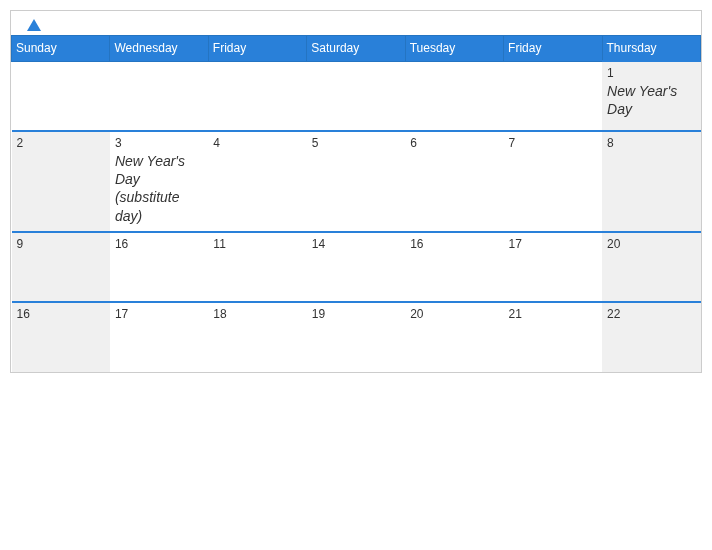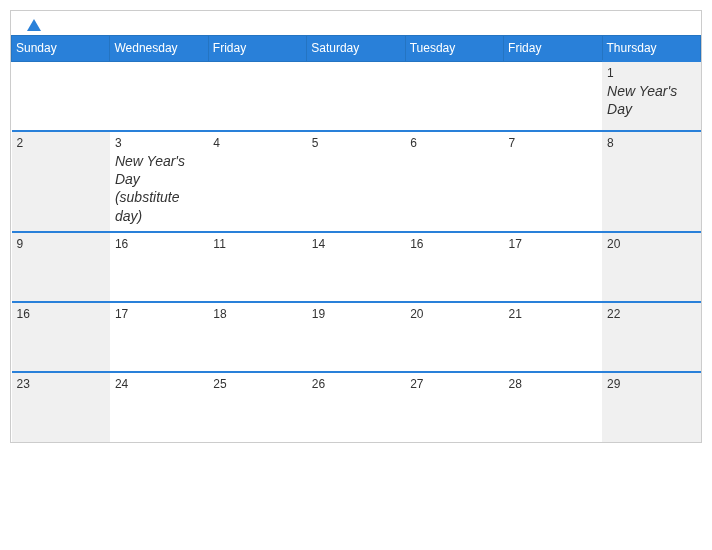--- a/index.html
+++ b/index.html
@@ -214,38 +214,15 @@
           <td>
             <span class="day-num">20</span>
           </td>
           <td>
             <span class="day-num">21</span>
           </td>
           <td class="saturday">
             <span class="day-num">22</span>
           </td>
         </tr>
-        <tr>
-          <td class="sunday">
-            <span class="day-num">23</span>
-          </td>
-          <td>
-            <span class="day-num">24</span>
-          </td>
-          <td>
-            <span class="day-num">25</span>
-          </td>
-          <td>
-            <span class="day-num">26</span>
-          </td>
-          <td>
-            <span class="day-num">27</span>
-          </td>
-          <td>
-            <span class="day-num">28</span>
-          </td>
-          <td class="saturday">
-            <span class="day-num">29</span>
-          </td>
-        </tr>
       </tbody>
   </table>
 </div>
 
 </body></html>

